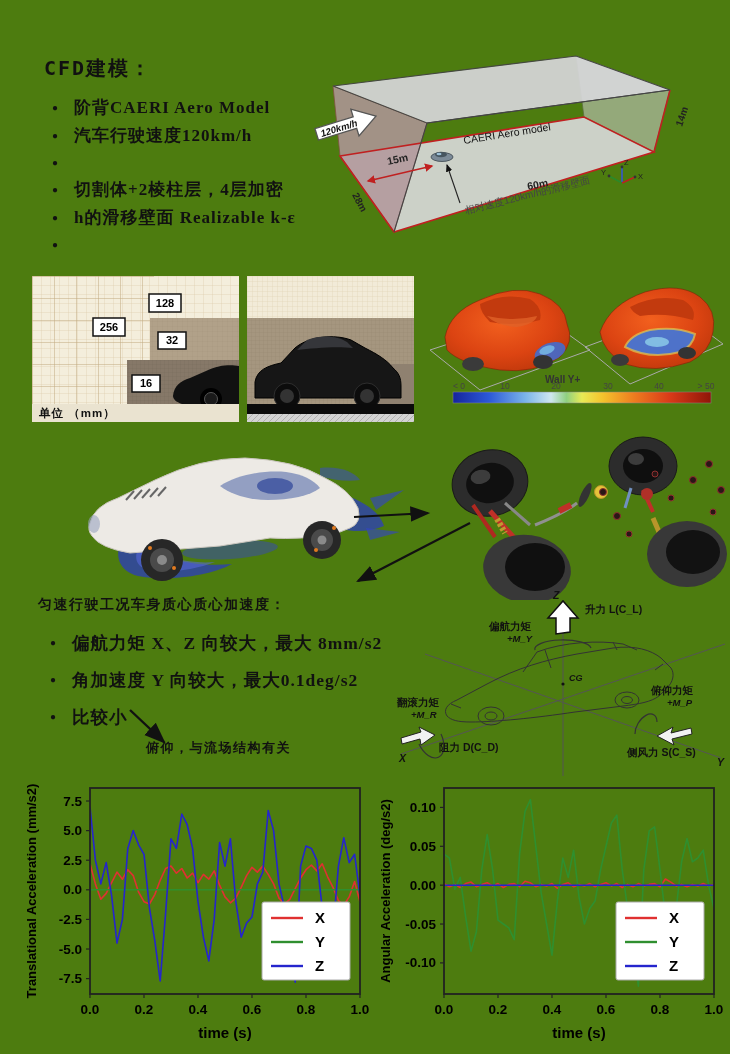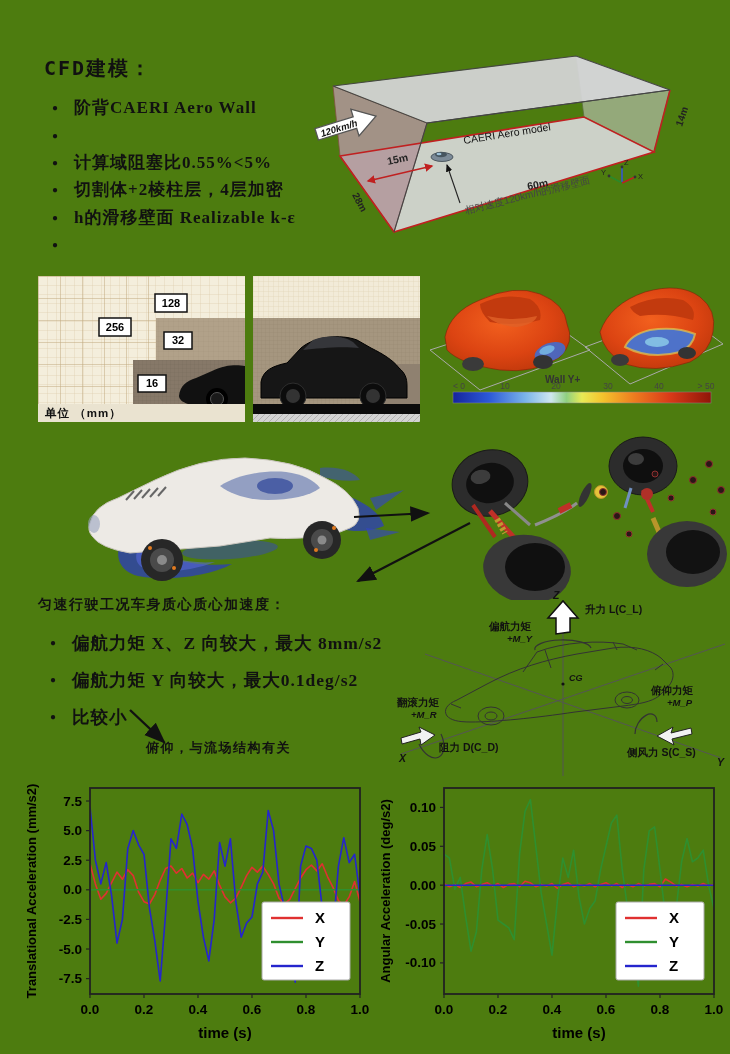--- a/index.html
+++ b/index.html
@@ -25,28 +25,28 @@
 </style>
 </head>
 <body>
 
 <div class="page">
 
   <div class="abs cfd-title">CFD建模：</div>
   <div class="abs cfd-bullets">
     <div class="b-row">
         <span class="dot">●</span>
-        <span>阶背CAERI Aero Wall</span>
-      </div>
-    <div class="b-row">
-        <span class="dot">●</span>
-      </div>
-    <div class="b-row">
-        <span class="dot">●</span>
-        <span>计算域阻塞比0.55%&lt;5%</span>
+        <span>阶背CAERI Aero Model</span>
+      </div>
+    <div class="b-row">
+        <span class="dot">●</span>
+        <span>汽车行驶速度120km/h</span>
+      </div>
+    <div class="b-row">
+        <span class="dot">●</span>
       </div>
     <div class="b-row">
         <span class="dot">●</span>
         <span>切割体+2棱柱层，4层加密</span>
       </div>
     <div class="b-row">
         <span class="dot">●</span>
         <span>h的滑移壁面 Realizable k-ε</span>
       </div>
     <div class="b-row">
@@ -96,21 +96,21 @@
       <line x1="0" y1="0" x2="13" y2="-6" stroke="#c02020" stroke-width="1.5"></line>
       <circle cx="0" cy="-16" r="1.4" fill="#333"></circle>
         <circle cx="-13" cy="-7" r="1.4" fill="#333"></circle>
         <circle cx="13" cy="-6" r="1.4" fill="#333"></circle>
       <text x="2" y="-18" font-size="7.5" fill="#222">Z</text>
       <text x="-21" y="-8" font-size="7.5" fill="#222">Y</text>
       <text x="16" y="-4" font-size="7.5" fill="#222">X</text>
     </g>
   </svg>
 
-  <div class="abs" style="left:38px;top:276px;width:384px;height:146px">
+  <div class="abs" style="left:32px;top:276px;width:384px;height:146px">
     <svg width="207" height="146" style="position:absolute;left:0;top:0">
       <defs>
         <pattern id="mgf" width="9" height="9" patternUnits="userSpaceOnUse">
             <path d="M9 0H0V9" fill="none" stroke="#dcccaa" stroke-width="0.7"></path>
           </pattern>
         <pattern id="mgc" width="22" height="22" patternUnits="userSpaceOnUse">
             <path d="M22 0H0V22" fill="none" stroke="#bfa87e" stroke-width="1"></path>
           </pattern>
         <pattern id="mgs" width="5" height="5" patternUnits="userSpaceOnUse">
             <path d="M5 0H0V5" fill="none" stroke="#a3947c" stroke-width="0.5"></path>
@@ -322,21 +322,21 @@
   </svg>
 
   <div class="abs sec2-title">匀速行驶工况车身质心质心加速度：</div>
   <div class="abs sec2-bullets">
     <div class="b-row2">
         <span class="dot">●</span>
         <span>偏航力矩 X、Z 向较大，最大 8mm/s2</span>
       </div>
     <div class="b-row2">
         <span class="dot">●</span>
-        <span>偏航力矩 Y 向较大，最大0.1deg/s2</span>
+        <span>角加速度 Y 向较大，最大0.1deg/s2</span>
       </div>
     <div class="b-row2">
         <span class="dot">●</span>
         <span>比较小</span>
       </div>
   </div>
   <svg class="abs" style="left:120px;top:706px" width="60" height="50">
     <defs>
       <marker id="ah2" markerWidth="10" markerHeight="8" refX="8" refY="3.5" orient="auto">
           <path d="M0,0L9,3.5L0,7Z" fill="#111"></path>

